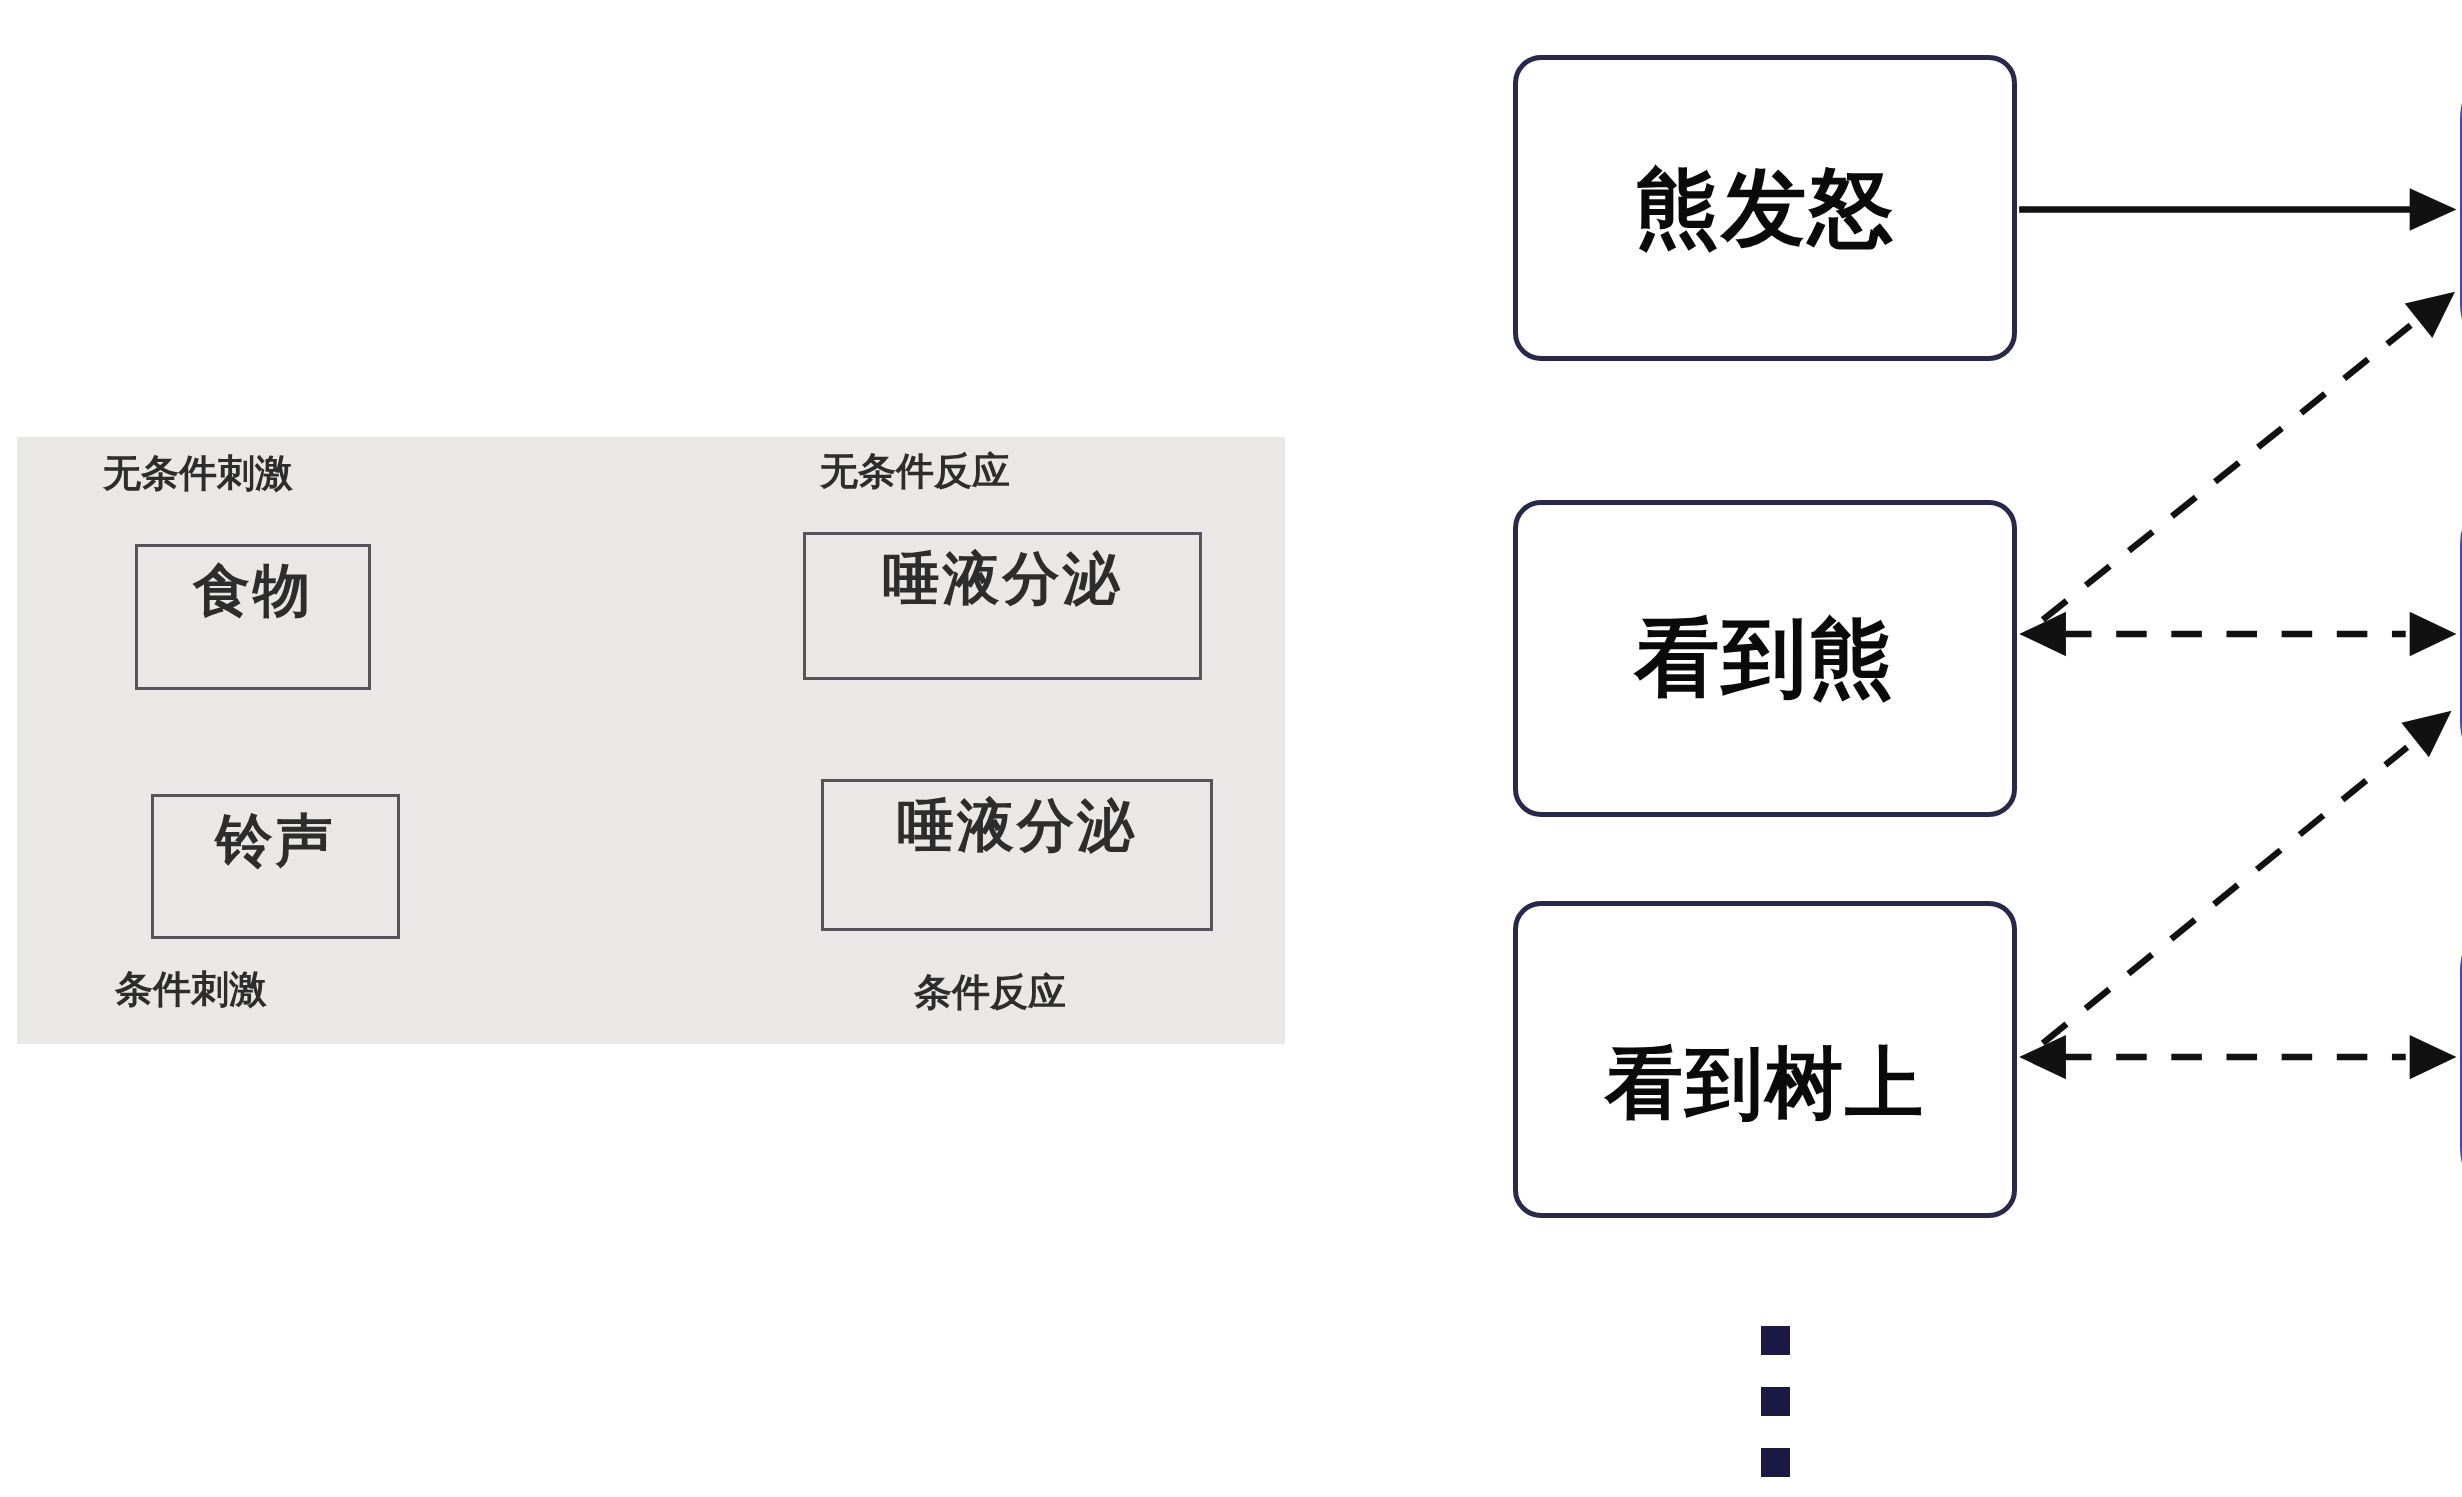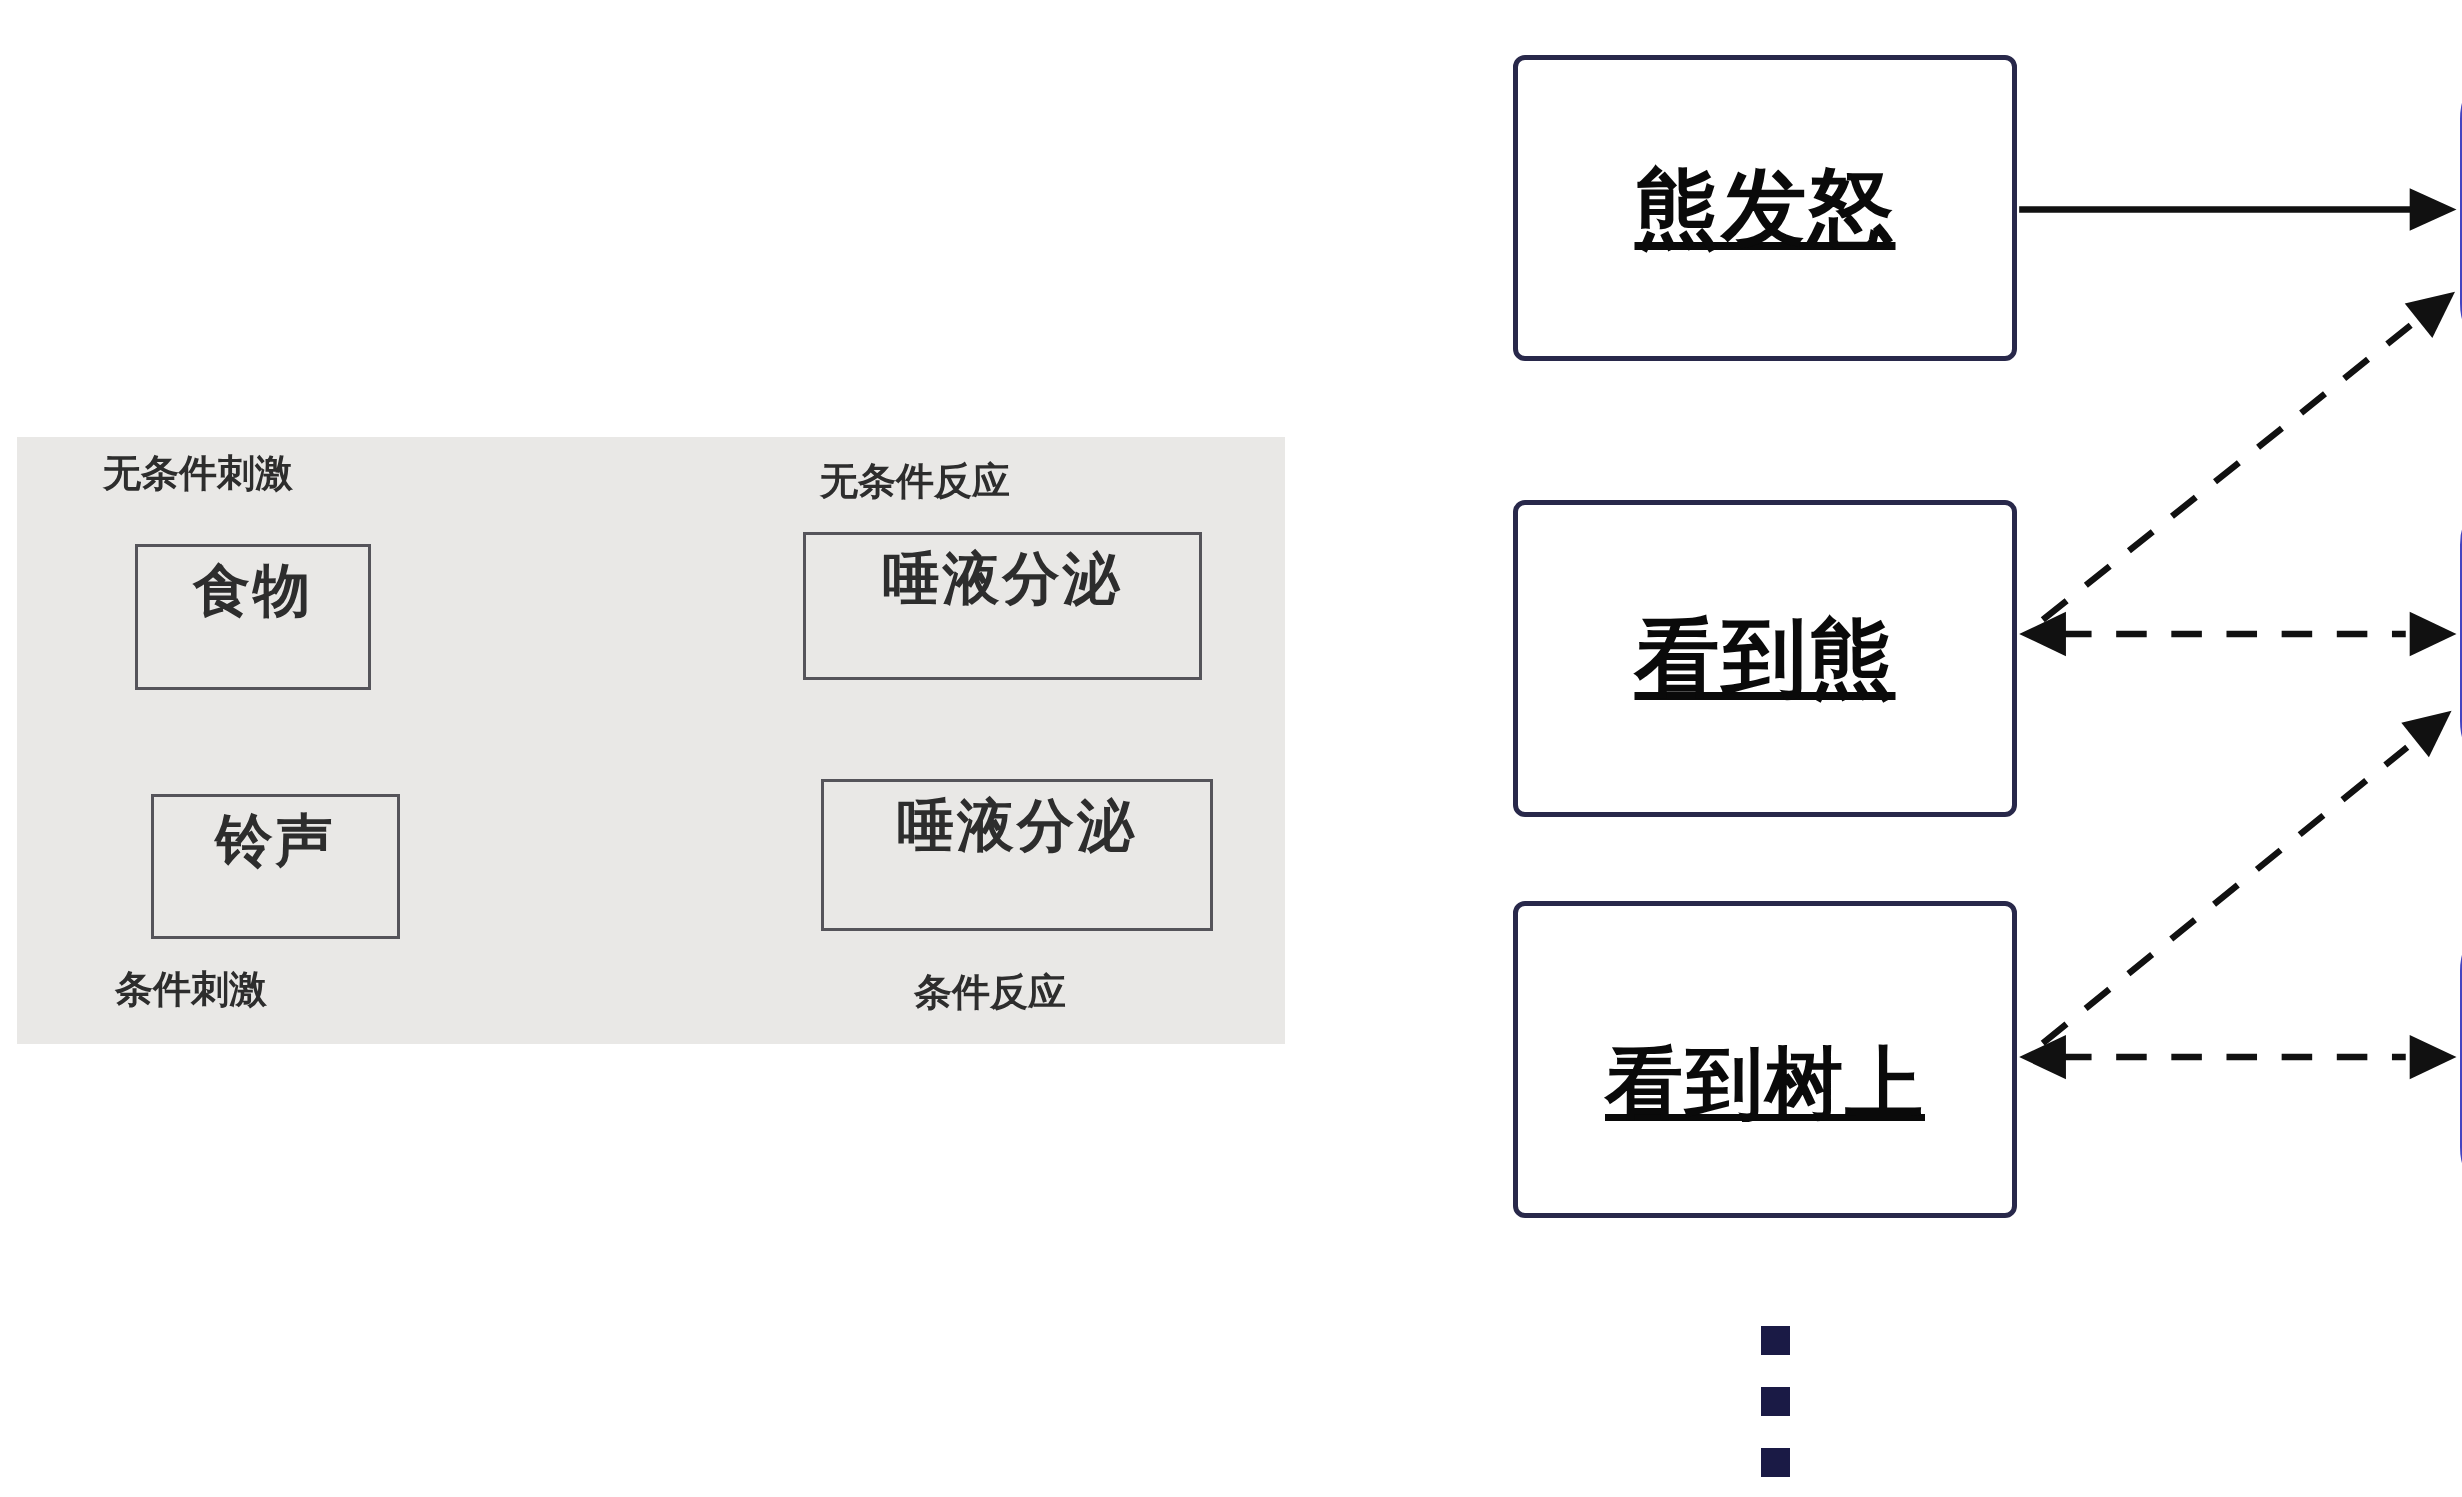--- a/index.html
+++ b/index.html
@@ -27,22 +27,22 @@
     font-size:57px;font-weight:600;color:var(--panel_text,#2d2d2d);
     letter-spacing:3px;line-height:1;
   }
 
   
   .node{
     position:absolute;box-sizing:border-box;background:#ffffff;
     display:flex;align-items:center;justify-content:center;
     color:var(--box_text,#0a0a0a);
   }
-  .stim{border:5.4px solid var(--stimulus_border,#28284a);border-radius:12px;
-        font-size:85px;font-weight:700;letter-spacing:2px;text-decoration:underline;}
+  .stim{border:5.4px solid var(--stimulus_border,#28284a);border-radius:28px;
+        font-size:85px;font-weight:700;letter-spacing:2px;}
   .val {border:5.4px solid var(--value_border,#4444c0);border-radius:64px;}
   .claws-lines{font-size:78px;font-weight:700;line-height:1.32;text-align:center;letter-spacing:2px;margin-top:47px;}
 
   
   .dotcol{position:absolute;display:flex;flex-direction:column;gap:32.5px;}
   .dot{width:28.6px;height:28.6px;}
   .dot-dark{background:var(--dot_dark,#1a1a45);}
 
   
   .pl-solid{stroke:var(--panel_line,#4a4a4a);stroke-width:7;fill:none;}
@@ -102,21 +102,21 @@
   </g>
 
   <g>
     <path class="loop" d="M 6050 1252 C 6440 1260 6608 1485 6610 1762 C 6612 2040 6485 2208 6335 2237"></path>
     <polygon class="loop-head" points="6052,2232 6333,2013 6333,2450"></polygon>
   </g>
 </svg>
 
 <div id="pavlov-panel">
   <div class="panel-label" style="left:181px;top:17px;">无条件刺激</div>
-  <div class="panel-label" style="left:898px;top:15.3px;margin-top:10px;">无条件反应</div>
+  <div class="panel-label" style="left:898px;top:15.3px;">无条件反应</div>
   <div class="panel-label" style="left:174px;top:536px;font-family:Liberation Mono, monospace;">条件刺激</div>
   <div class="panel-label" style="left:973px;top:536px;text-align:right;">条件反应</div>
 
   <div class="pbox" style="left:118px;top:107px;width:236px;height:146px;">食物</div>
   <div class="pbox" style="left:134px;top:357px;width:249px;height:145px;">铃声</div>
   <div class="pbox" style="left:786px;top:95px;width:399px;height:148px;">唾液分泌</div>
   <div class="pbox" style="left:804px;top:342px;width:392px;height:152px;">唾液分泌</div>
 </div>
 
 <div class="node stim" style="left:1513px;top:55px;width:504px;height:306px;">

